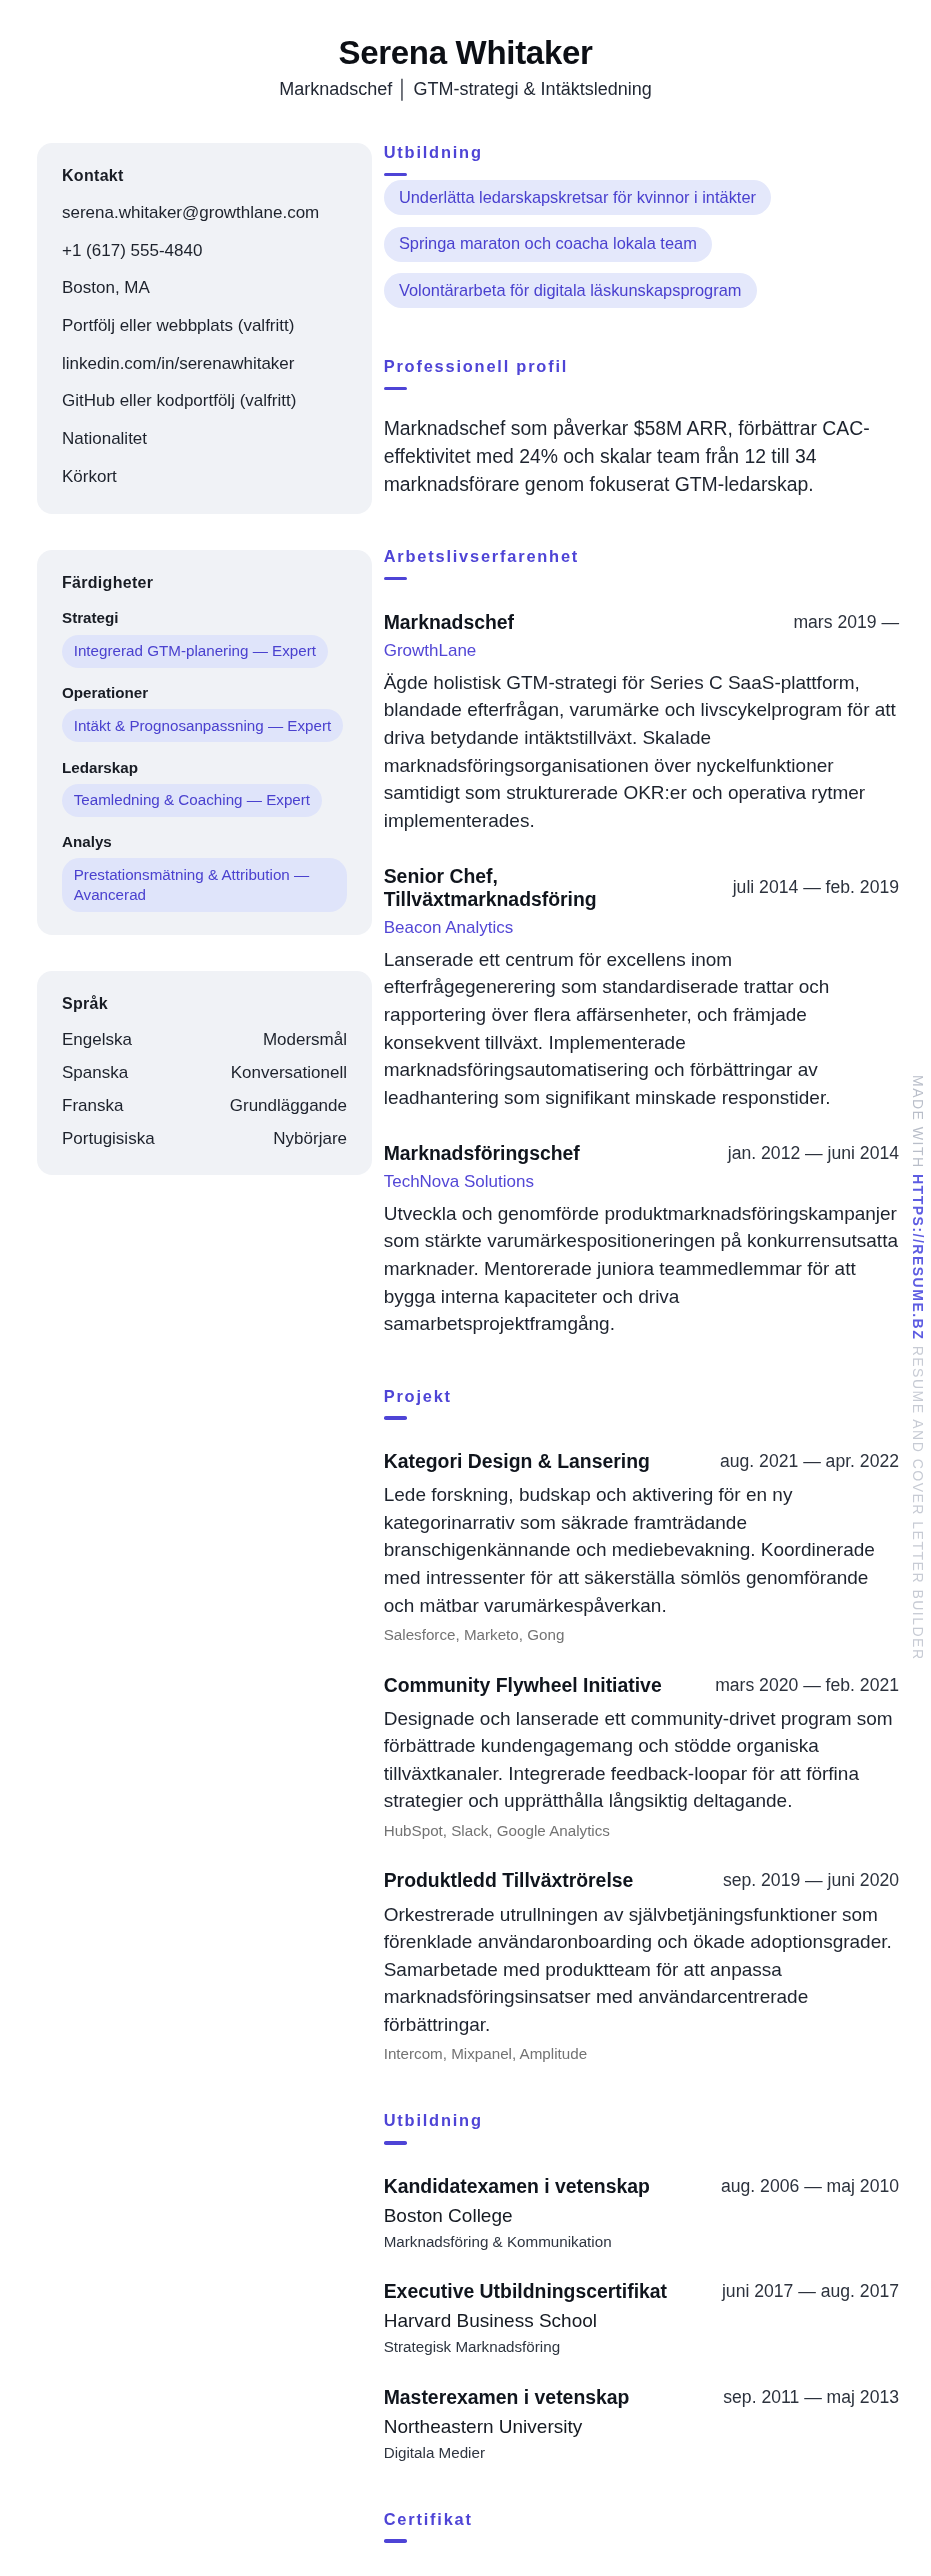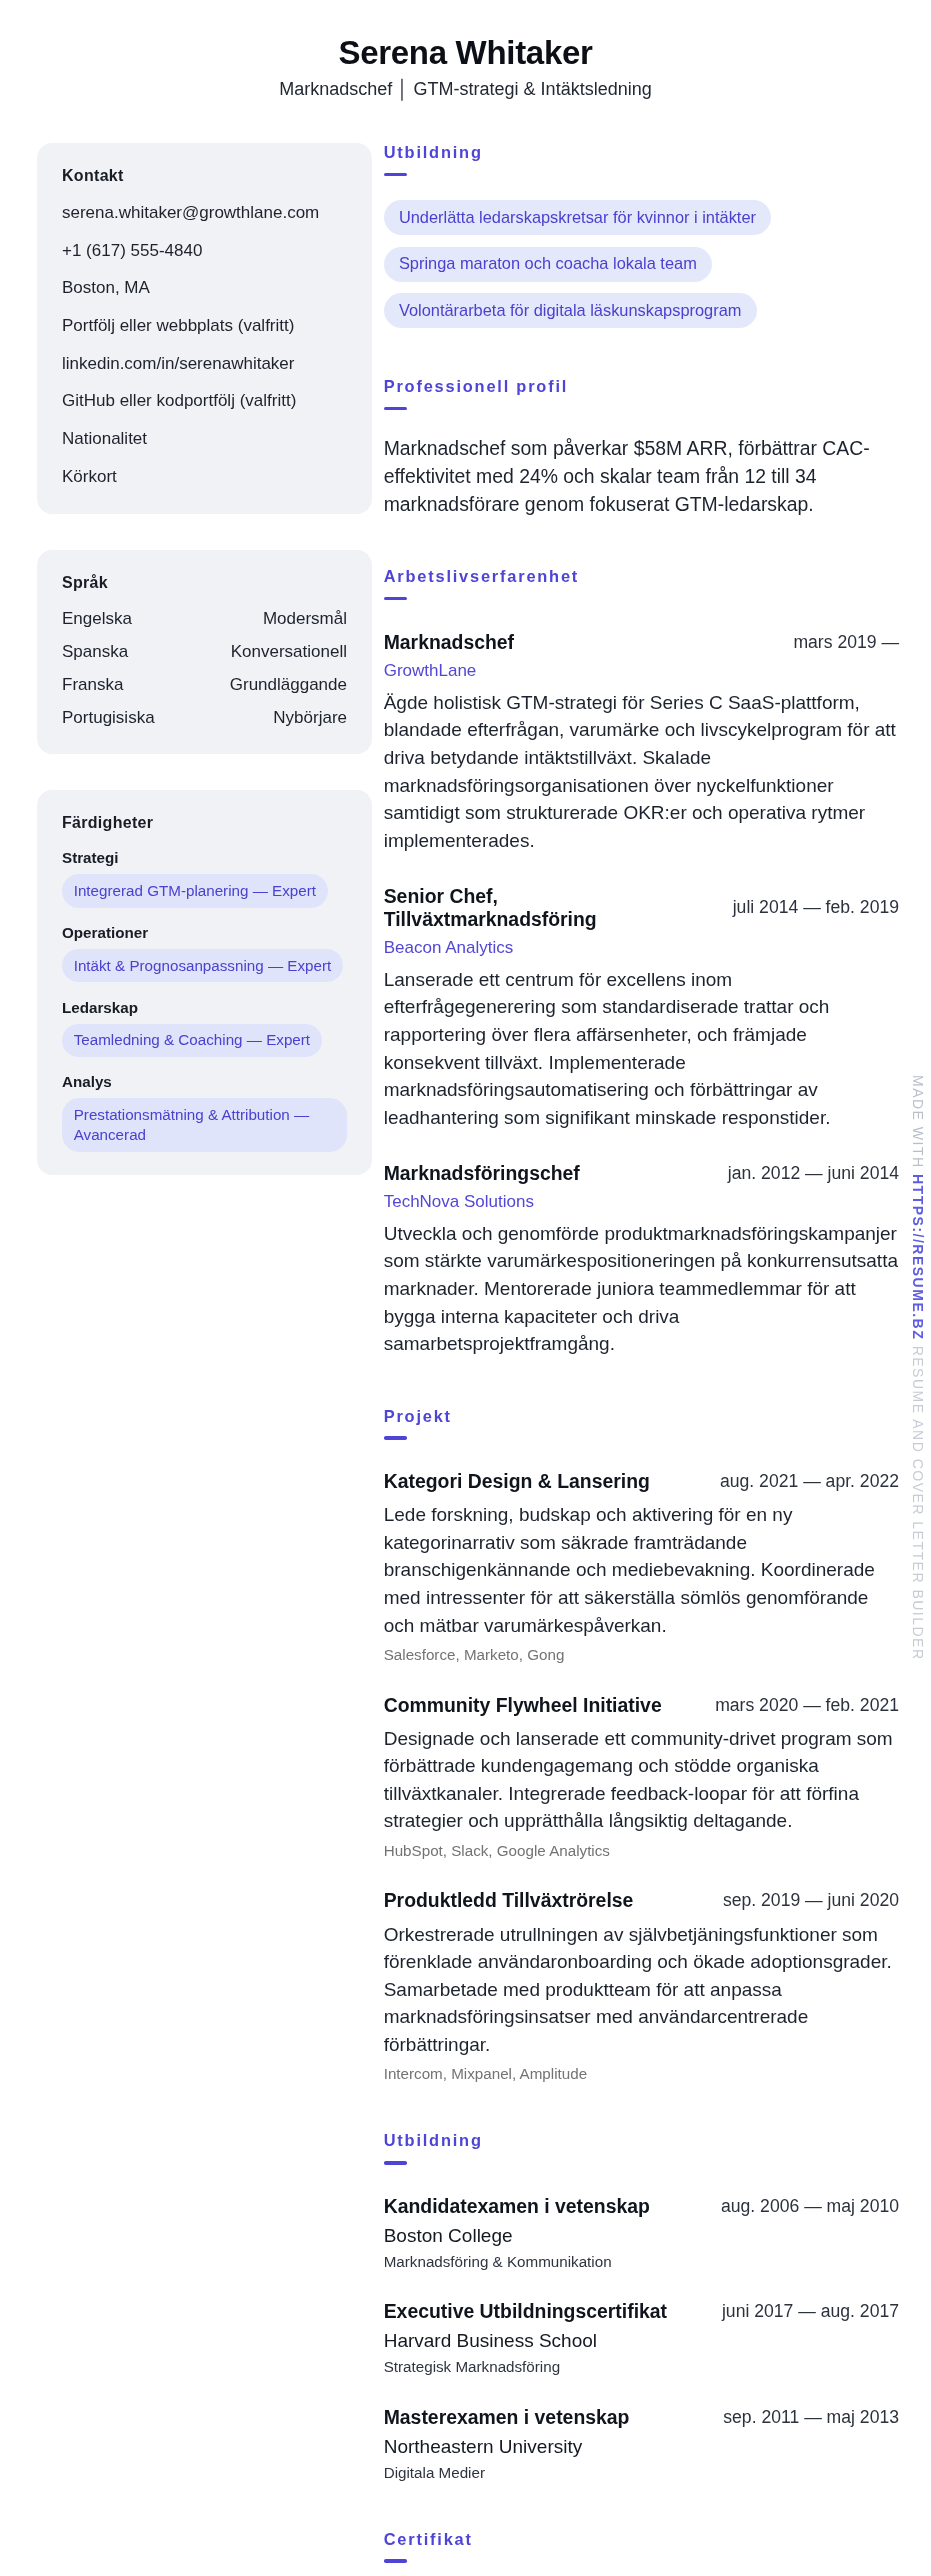--- a/index.html
+++ b/index.html
@@ -27,21 +27,21 @@
   .skill-pill { display:inline-block; background:#dfe4fa; color:#4a41cf; font-size:15.2px; line-height:1.32; padding:6.5px 11.7px; border-radius:17.6px; }
   .lang-row { display:flex; justify-content:space-between; align-items:baseline; font-size:17px; color:#1d222c; margin-bottom:13px; }
   .lang-row:last-child { margin-bottom:2.3px; }
   .lang-level { text-align:right; }
 
   
   .section { margin-bottom:49px; }
   .section-title { font-size:16.4px; font-weight:700; letter-spacing:1.8px; color:#4e44d6; }
   .title-bar { width:23.5px; height:3.5px; border-radius:1.8px; background:#4e44d6; margin-top:10.6px; }
 
-  .interest-pills { margin-top:24px; }
+  .interest-pills { margin-top:4px; }
   .interest-pill { display:table; background:#e4e8fb; color:#4a41cf; font-size:16.4px; line-height:1.2; padding:7.6px 15.2px; border-radius:17.6px; margin-bottom:11.7px; }
 
   .profile-text { margin-top:23.5px; font-size:19.4px; line-height:1.45; color:#1d232e; }
 
   .entry { margin-top:30.5px; }
   .entry-head { display:flex; justify-content:space-between; align-items:center; gap:23px; }
   .entry-title { font-size:19.4px; font-weight:700; color:#10151d; }
   .entry-date { font-size:17.6px; color:#2c323d; white-space:nowrap; flex:none; }
   .entry-company { margin-top:7px; font-size:17px; color:#5347d6; }
   .entry-desc { margin-top:8.2px; font-size:19px; line-height:1.45; color:#1d232e; }
@@ -75,53 +75,53 @@
         <div class="contact-item">+1 (617) 555-4840</div>
         <div class="contact-item">Boston, MA</div>
         <div class="contact-item">Portfölj eller webbplats (valfritt)</div>
         <div class="contact-item">linkedin.com/in/serenawhitaker</div>
         <div class="contact-item">GitHub eller kodportfölj (valfritt)</div>
         <div class="contact-item">Nationalitet</div>
         <div class="contact-item">Körkort</div>
       </div>
 
       <div class="side-card">
+        <div class="side-card-title">Färdigheter</div>
+
+        <div class="skill-label first">Strategi</div>
+        <div class="skill-pill">Integrerad GTM-planering — Expert</div>
+
+        <div class="skill-label">Operationer</div>
+        <div class="skill-pill">Intäkt &amp; Prognosanpassning — Expert</div>
+
+        <div class="skill-label">Ledarskap</div>
+        <div class="skill-pill">Teamledning &amp; Coaching — Expert</div>
+
+        <div class="skill-label">Analys</div>
+        <div class="skill-pill">Prestationsmätning &amp; Attribution — Avancerad</div>
+      </div>
+
+      <div class="side-card">
         <div class="side-card-title">Språk</div>
         <div class="lang-row">
           <span class="lang-name">Engelska</span>
           <span class="lang-level">Modersmål</span>
         </div>
         <div class="lang-row">
           <span class="lang-name">Spanska</span>
           <span class="lang-level">Konversationell</span>
         </div>
         <div class="lang-row">
           <span class="lang-name">Franska</span>
           <span class="lang-level">Grundläggande</span>
         </div>
         <div class="lang-row">
           <span class="lang-name">Portugisiska</span>
           <span class="lang-level">Nybörjare</span>
         </div>
-      </div>
-
-      <div class="side-card">
-        <div class="side-card-title">Färdigheter</div>
-
-        <div class="skill-label first">Strategi</div>
-        <div class="skill-pill">Integrerad GTM-planering — Expert</div>
-
-        <div class="skill-label">Operationer</div>
-        <div class="skill-pill">Intäkt &amp; Prognosanpassning — Expert</div>
-
-        <div class="skill-label">Ledarskap</div>
-        <div class="skill-pill">Teamledning &amp; Coaching — Expert</div>
-
-        <div class="skill-label">Analys</div>
-        <div class="skill-pill">Prestationsmätning &amp; Attribution — Avancerad</div>
       </div>
 
     </aside>
 
     <main class="main">
 
       <div class="section">
         <div class="section-title">Utbildning</div>
         <div class="title-bar"></div>
         <div class="interest-pills">

